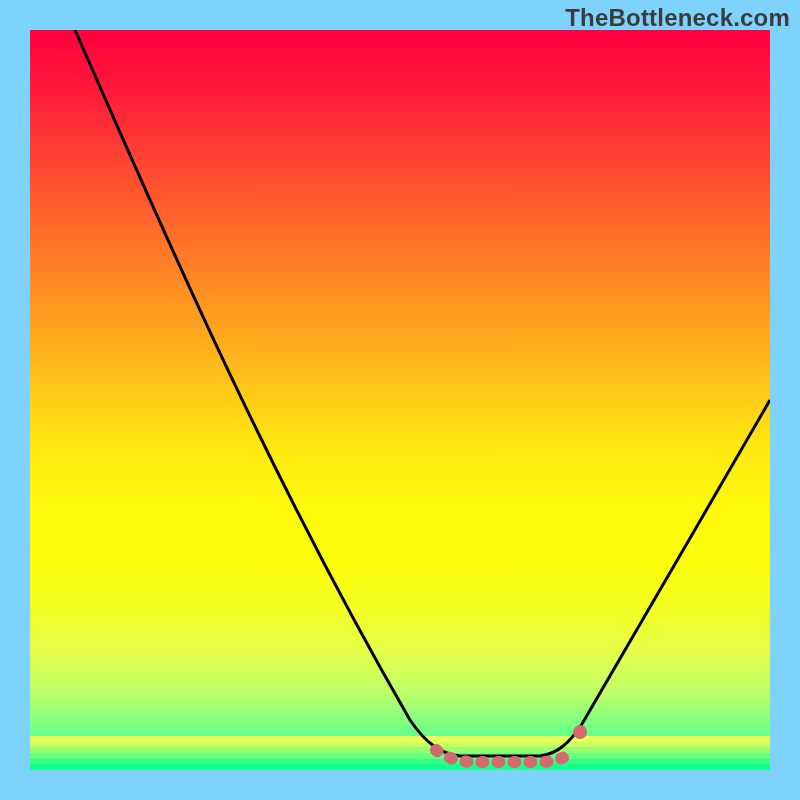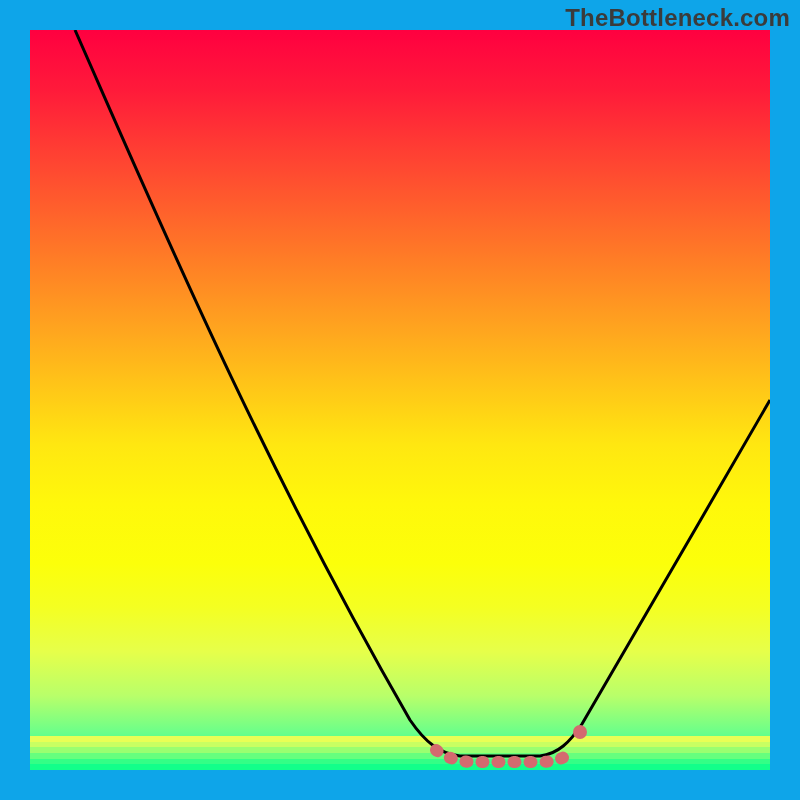--- a/index.html
+++ b/index.html
@@ -10,21 +10,21 @@
     background: #000;
     overflow: hidden;
     font-family: Arial, Helvetica, sans-serif;
   }
   .frame {
     position: absolute;
     top: 0;
     left: 0;
     width: 800px;
     height: 800px;
-    background: #0ea5e9;
+    background: #7dd3fc;
   }
   .plot {
     position: absolute;
     top: 30px;
     left: 30px;
     width: 740px;
     height: 740px;
     overflow: hidden;
   }
   .gradient {

